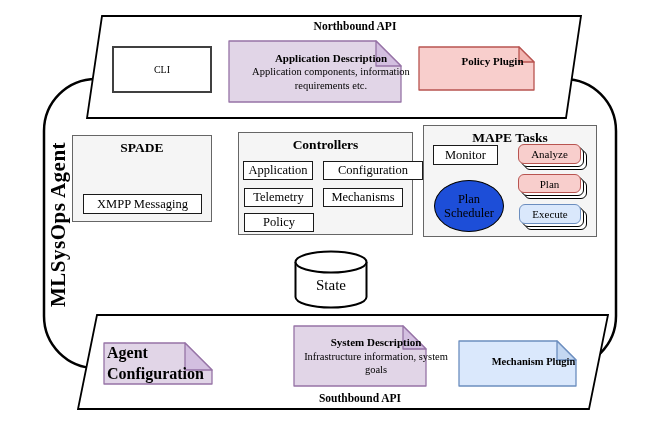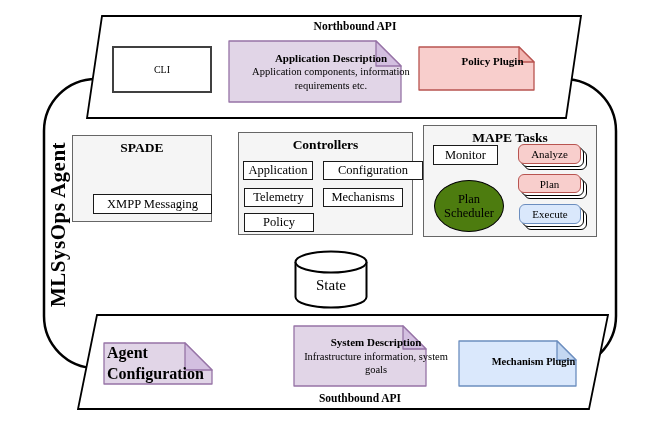--- a/index.html
+++ b/index.html
@@ -50,21 +50,21 @@
     position:absolute;background:#fff;border:1.4px solid #000;border-radius:6px;box-sizing:border-box;
   }
   .stack .front{
     position:absolute;left:0;top:0;border-radius:6px;box-sizing:border-box;
     display:flex;align-items:center;justify-content:center;font-size:11px;
   }
   .front.red{background:#F8CECC;border:1.4px solid #B85450;}
   .front.blue{background:#DAE8FC;border:1.4px solid #6C8EBF;}
   
   .ellipse{
-    position:absolute;background:#4d7c0f;border:1.5px solid #000;border-radius:50%;
+    position:absolute;background:#1d4ed8;border:1.5px solid #000;border-radius:50%;
     display:flex;align-items:center;justify-content:center;text-align:center;
     font-size:12.5px;line-height:1.15;box-sizing:border-box;
   }
   .state-label{position:absolute;left:296px;top:277px;width:70px;text-align:center;font-size:15px;}
 </style>
 </head>
 <body>
 
 <div class="canvas">
 
@@ -102,21 +102,21 @@
       <path d="M1,1 L101,1 L116,16 L116,44 L1,44 Z" fill="#F8CECC" stroke="#B85450" stroke-width="1.3" stroke-linejoin="round"></path>
       <path d="M101,1 L116,16 L101,16 Z" fill="#F2B5B0" stroke="#B85450" stroke-width="1.3" stroke-linejoin="round"></path>
     </svg>
     <div class="note-text" style="justify-content:flex-start;padding-top:8px">
       <div class="note-title">Policy Plugin</div>
     </div>
   </div>
 
   <div class="group" style="left:72px;top:135px;width:140px;height:87px">
     <div class="group-title">SPADE</div>
-    <div class="chip" style="left:20px;top:58px;width:119px;height:20px">XMPP Messaging</div>
+    <div class="chip" style="left:10px;top:58px;width:119px;height:20px">XMPP Messaging</div>
   </div>
 
   <div class="group" style="left:238px;top:132px;width:175px;height:103px">
     <div class="group-title">Controllers</div>
     <div class="chip" style="left:4px;top:28px;width:70px;height:19px">Application</div>
     <div class="chip" style="left:84px;top:28px;width:100px;height:19px">Configuration</div>
     <div class="chip" style="left:84px;top:55px;width:80px;height:19px">Mechanisms</div>
     <div class="chip" style="left:5px;top:55px;width:69px;height:19px">Telemetry</div>
     <div class="chip" style="left:5px;top:80px;width:70px;height:19px">Policy</div>
   </div>

